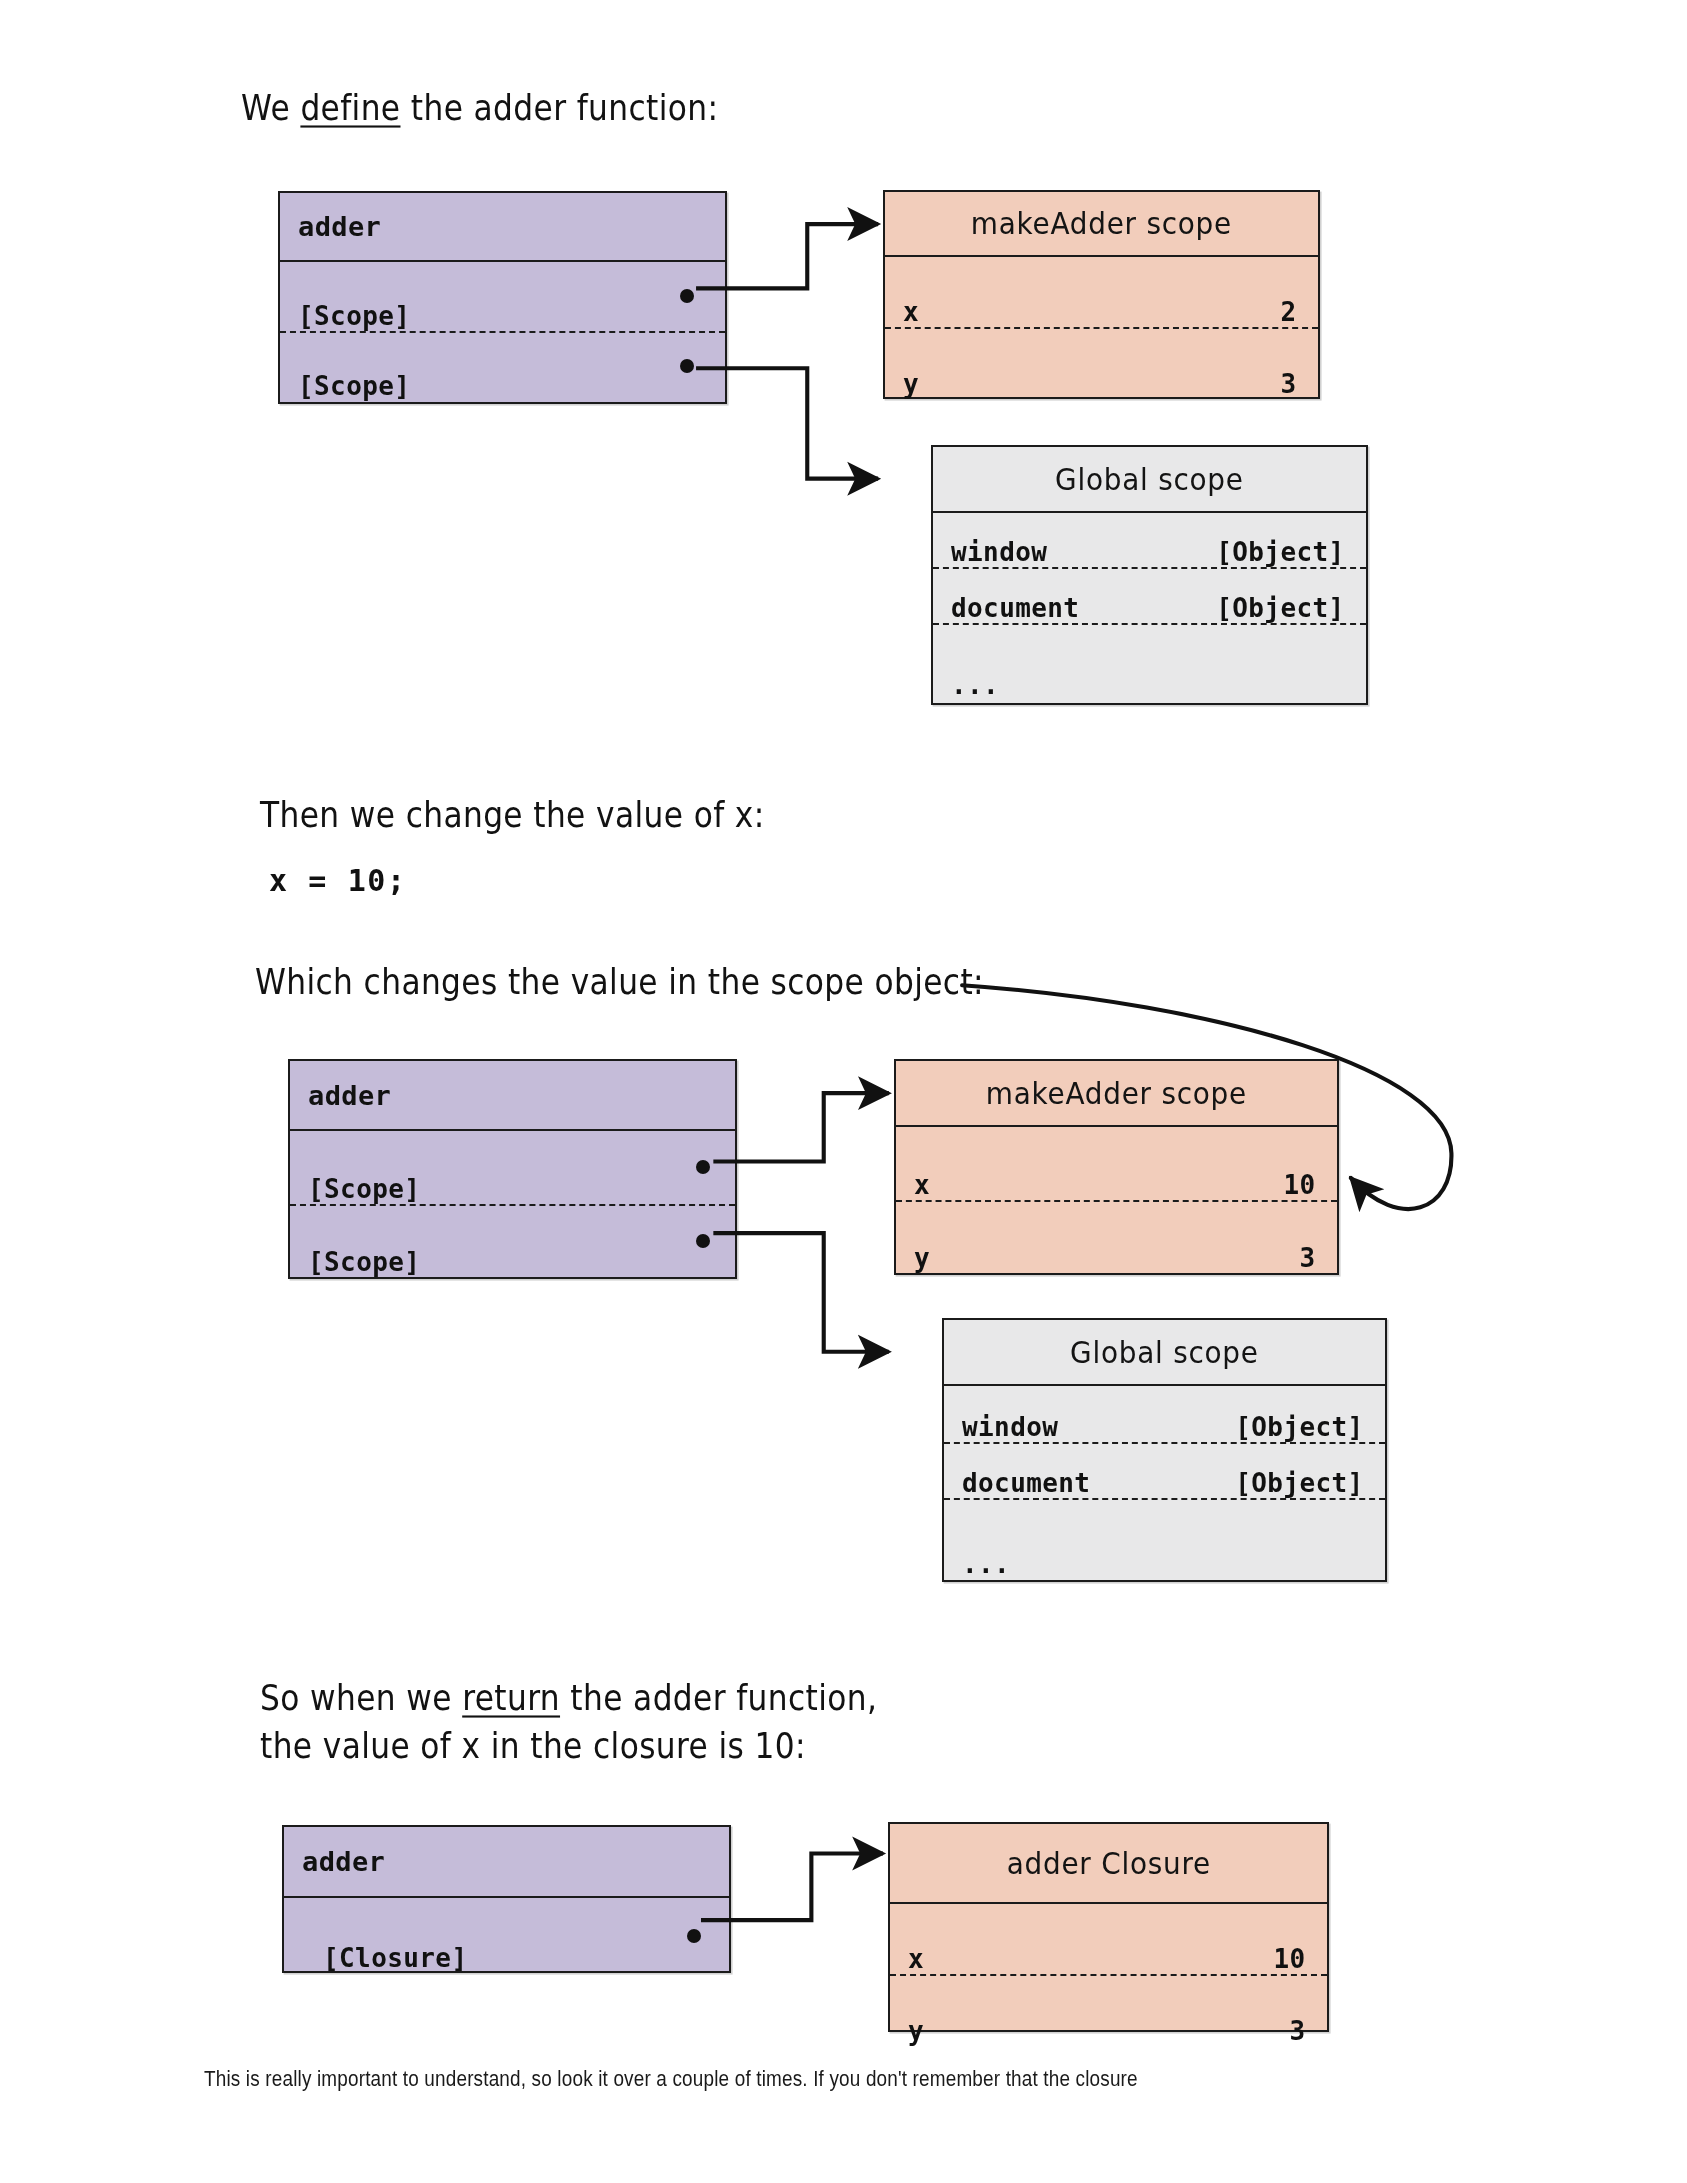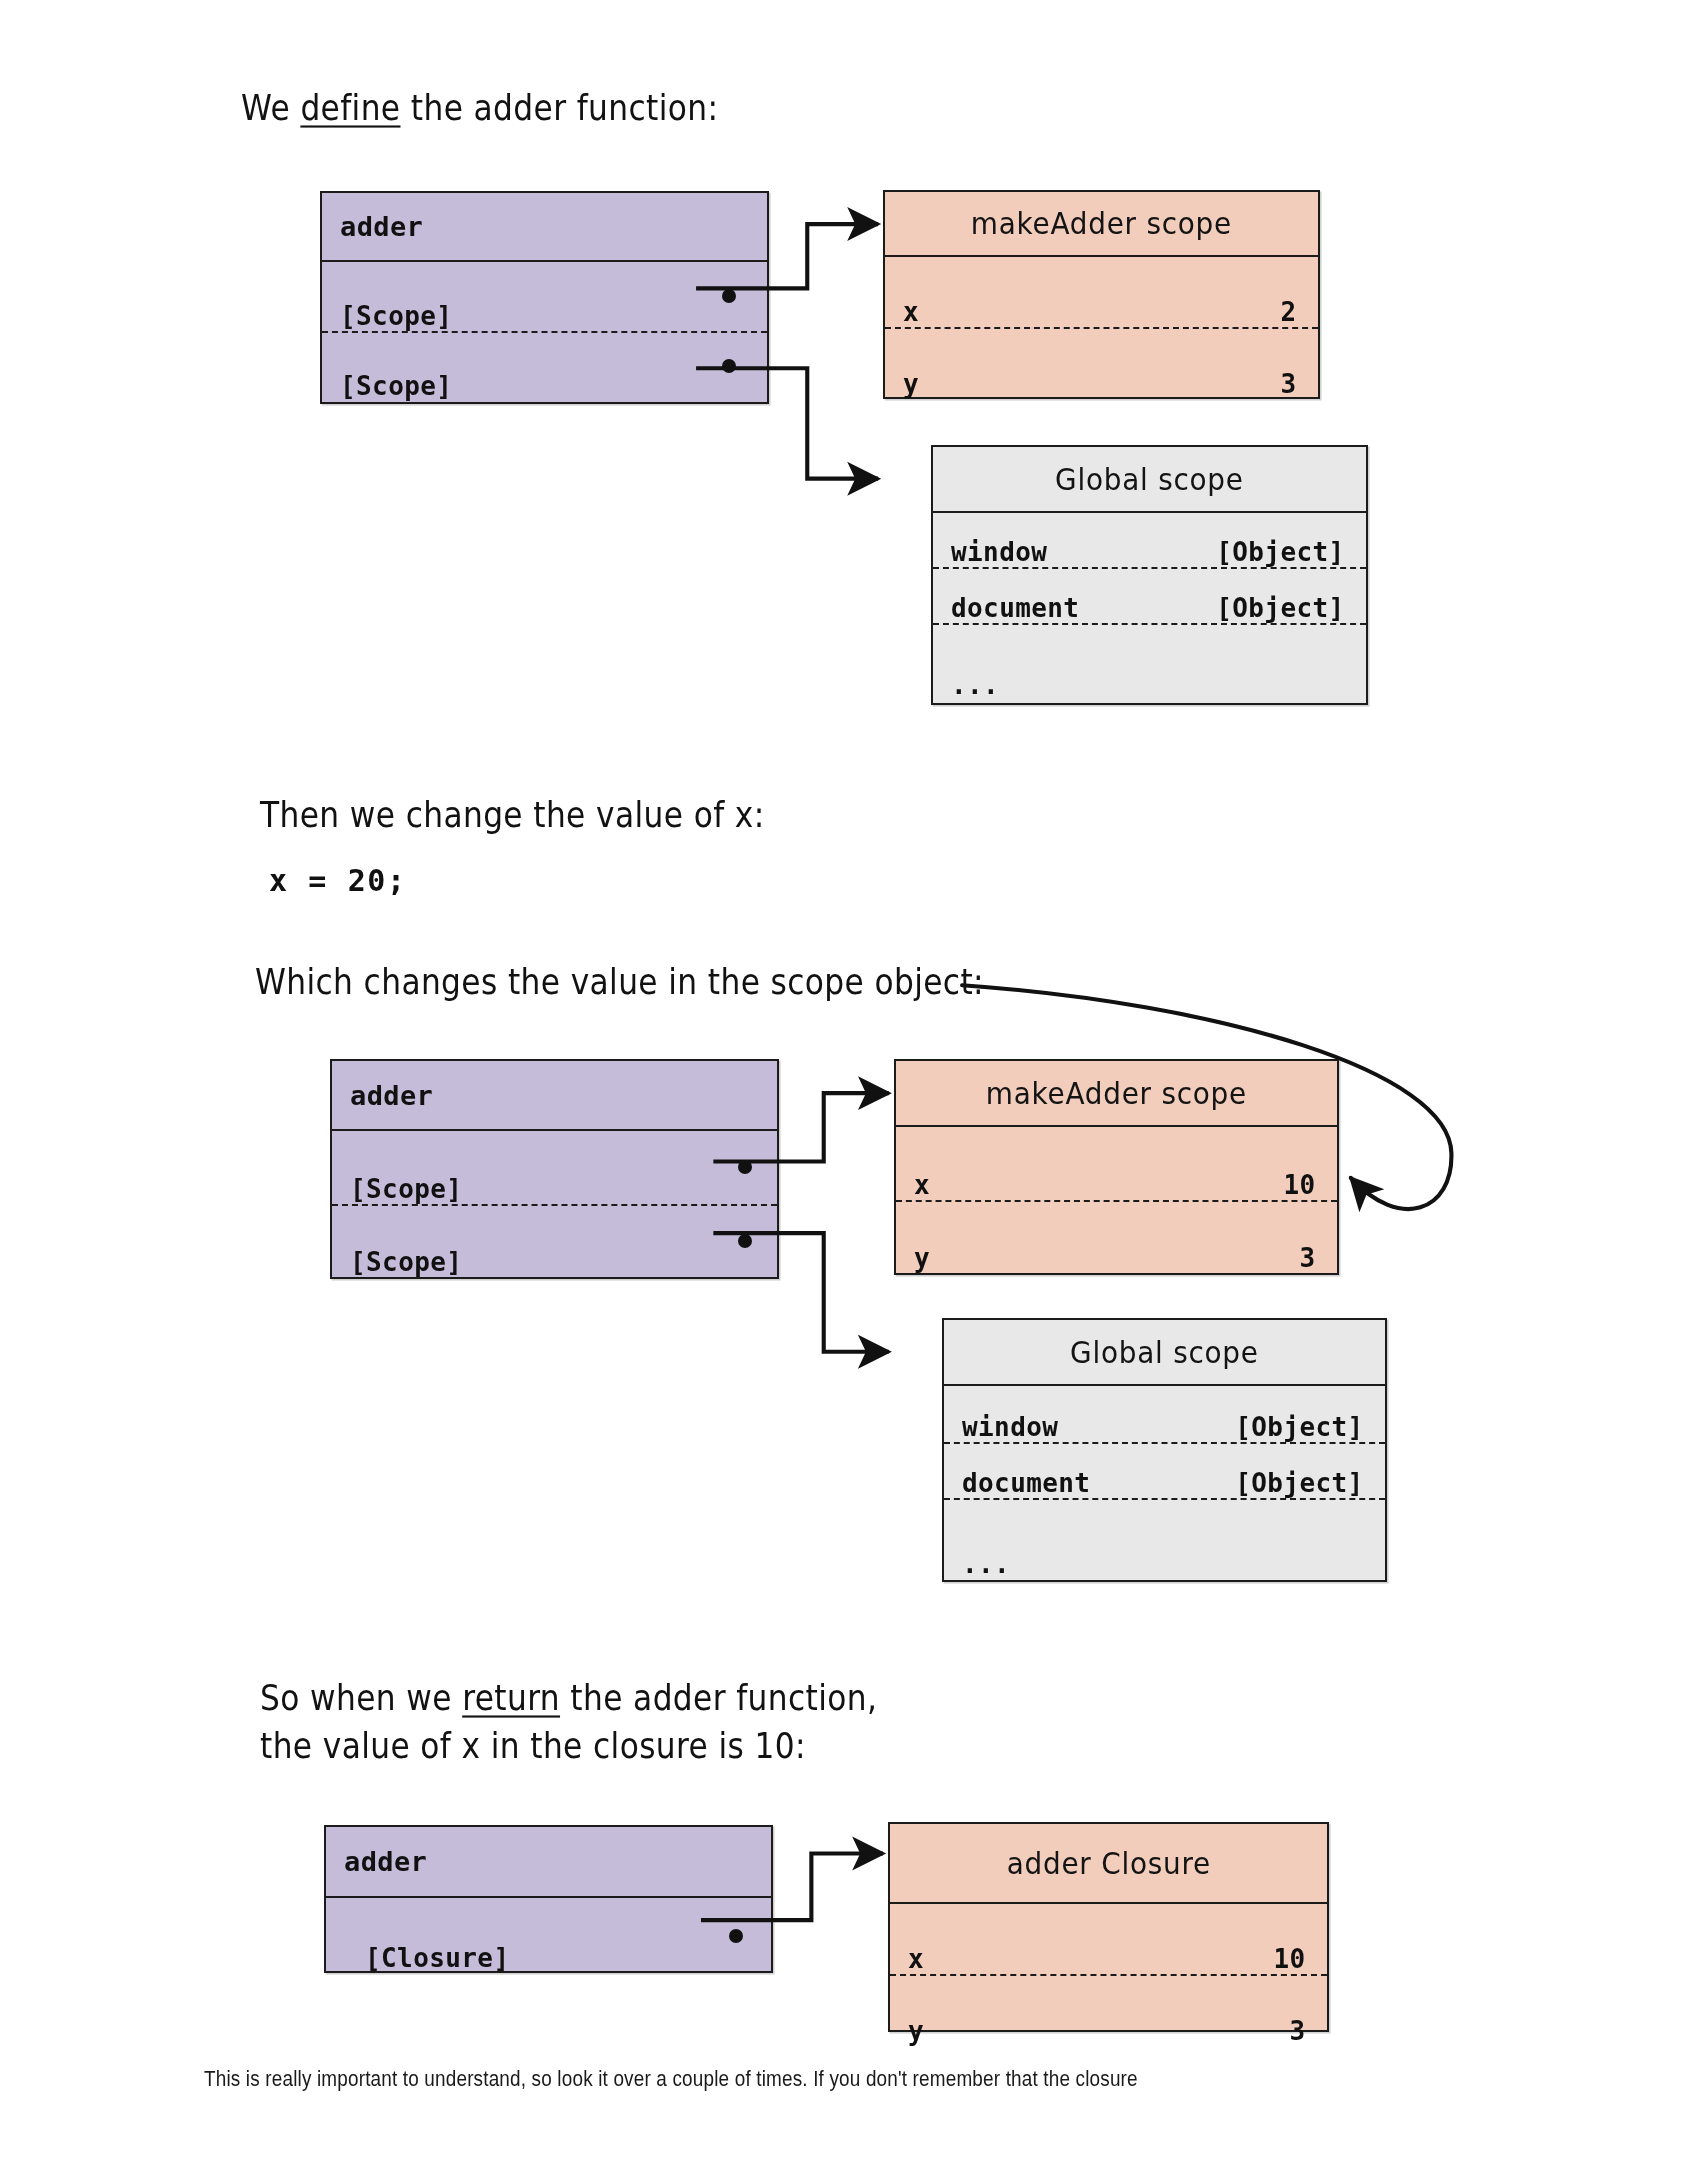--- a/index.html
+++ b/index.html
@@ -58,21 +58,21 @@
     letter-spacing: 0.2px;
   }
 
   
   .box {
     position: absolute;
     border: 2.5px solid #1b1b1b;
     box-sizing: border-box;
     box-shadow: 1.6px 1.6px 0 rgba(0,0,0,0.18);
   }
-  .box.purple { background: #c5bcd9; margin-left: 42px; }
+  .box.purple { background: #c5bcd9; }
   .box.peach  { background: #f2cdbb; }
   .box.grey   { background: #e8e8e9; margin-left: 48px; }
 
   .box-head {
     position: relative;
     box-sizing: border-box;
     border-bottom: 2.5px solid #1b1b1b;
     display: flex;
     align-items: center;
   }
@@ -181,21 +181,21 @@
       <span class="key">document</span>
       <span class="val">[Object]</span>
     </div>
     <div class="row single dashed-top" style="height:77px;">
       <span class="key">...</span>
     </div>
   </div>
 
   <div class="caption" style="left:260px; top:789px;">Then we change the value of x:</div>
 
-  <div class="codeline" style="left:269px; top:863px;">x = 20;</div>
+  <div class="codeline" style="left:269px; top:863px;">x = 10;</div>
 
   <div class="caption" style="left:255px; top:956px;">Which changes the value in the scope object:</div>
 
   <div class="box purple" style="left:288px; top:1059px; width:449px; height:220px;">
     <div class="box-head" style="height:70px;">
       <span class="head-label-mono">adder</span>
     </div>
     <div class="row single" style="height:73px;">
       <span class="key">[Scope]</span>
       <span class="dot" style="right:25px; top:29px;"></span>

